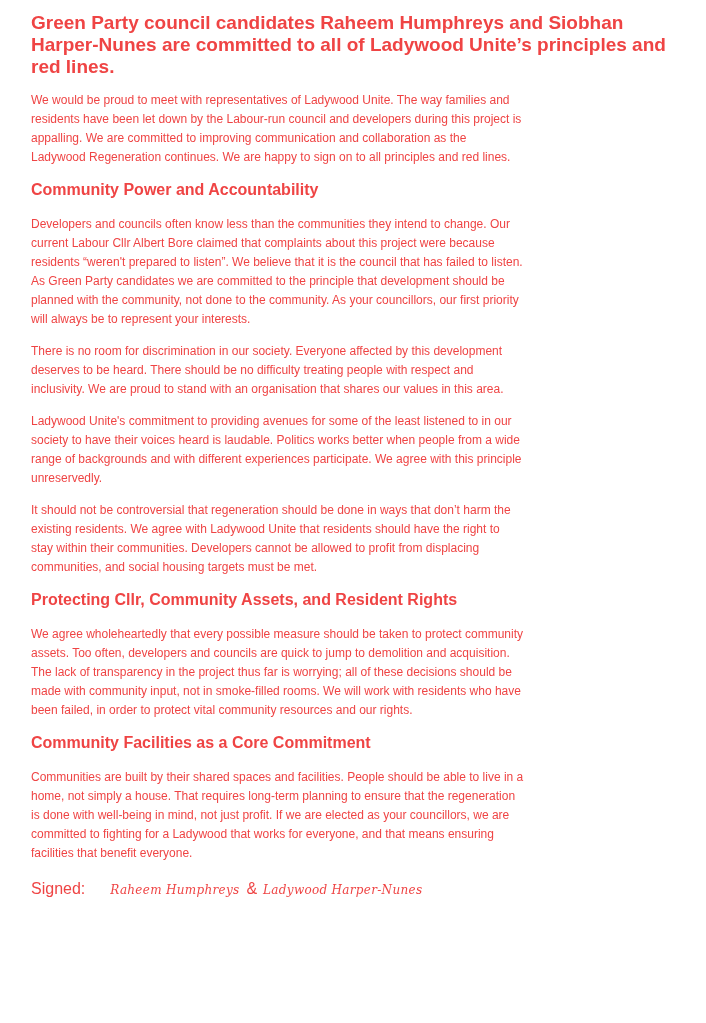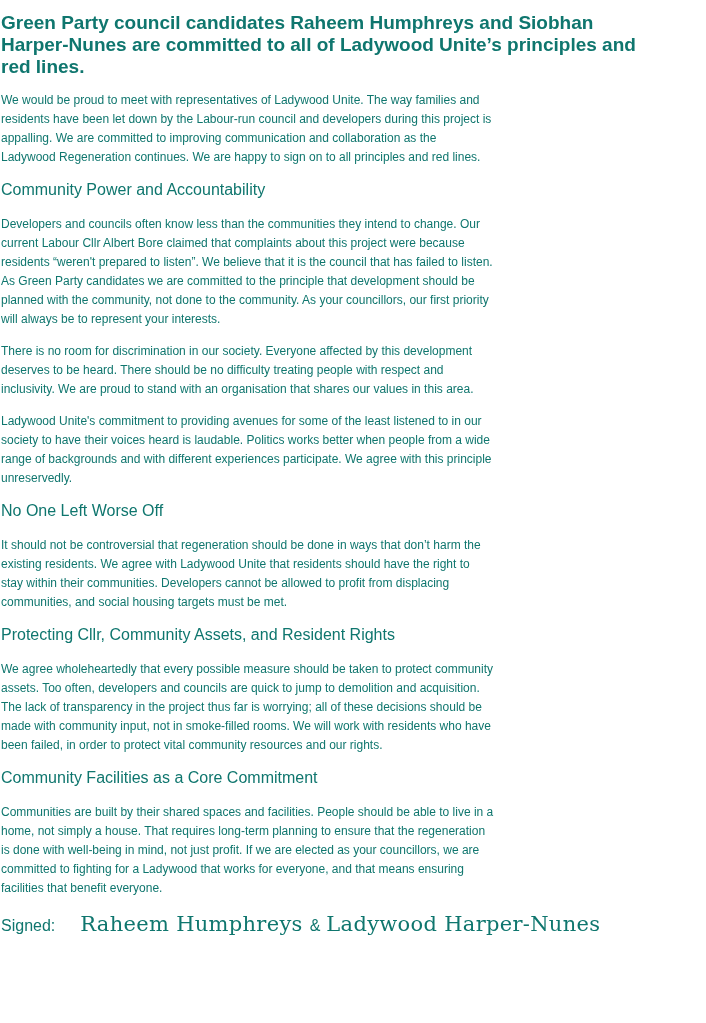--- a/index.html
+++ b/index.html
@@ -5,60 +5,61 @@
   html, body {
     margin: 0;
     padding: 0;
     background: #ffffff;
   }
   .page {
     position: relative;
     width: 706px;
     height: 1023px;
     background: #ffffff;
-    color: #0f766e;
+    color: #ef4444;
     font-family: "Liberation Sans", sans-serif;
     box-sizing: border-box;
-    padding: 12px 8px 12px 1px;
+    padding: 12px 8px 12px 31px;
     overflow: hidden;
   }
   .doc-title {
     font-size: 19px;
     line-height: 22px;
     font-weight: bold;
     margin: 0 0 13px 0;
     white-space: pre-line;
   }
   .para {
     font-size: 12px;
     line-height: 19px;
     font-weight: normal;
     margin: 0 0 13px 0;
     white-space: pre-line;
   }
   .section-heading {
     font-size: 16px;
     line-height: 19px;
-    font-weight: normal;
+    font-weight: bold;
     margin: 0 0 16px 0;
     white-space: pre-line;
   }
   .signature {
     margin-top: 9px;
     font-size: 16px;
     line-height: 26px;
     white-space: nowrap;
   }
   .signature .label {
     font-family: "Liberation Sans", sans-serif;
     margin-right: 25px;
   }
   .signature .script-name {
     font-family: "DejaVu Serif", serif;
-    font-size: 21px;
+    font-style: italic;
+    font-size: 12px;
     letter-spacing: 0.3px;
   }
   .signature .amp {
     font-family: "Liberation Sans", sans-serif;
     margin: 0 6px 0 7px;
   }
 </style>
 </head>
 <body>
 
@@ -90,21 +91,20 @@
   </section>
 
   <section>
     <p class="para">Ladywood Unite's commitment to providing avenues for some of the least listened to in our
 society to have their voices heard is laudable. Politics works better when people from a wide
 range of backgrounds and with different experiences participate. We agree with this principle
 unreservedly.</p>
   </section>
 
   <section>
-    <h2 class="section-heading">No One Left Worse Off</h2>
     <p class="para">It should not be controversial that regeneration should be done in ways that don’t harm the
 existing residents. We agree with Ladywood Unite that residents should have the right to
 stay within their communities. Developers cannot be allowed to profit from displacing
 communities, and social housing targets must be met.</p>
   </section>
 
   <section>
     <h2 class="section-heading">Protecting Cllr, Community Assets, and Resident Rights</h2>
     <p class="para">We agree wholeheartedly that every possible measure should be taken to protect community
 assets. Too often, developers and councils are quick to jump to demolition and acquisition.

